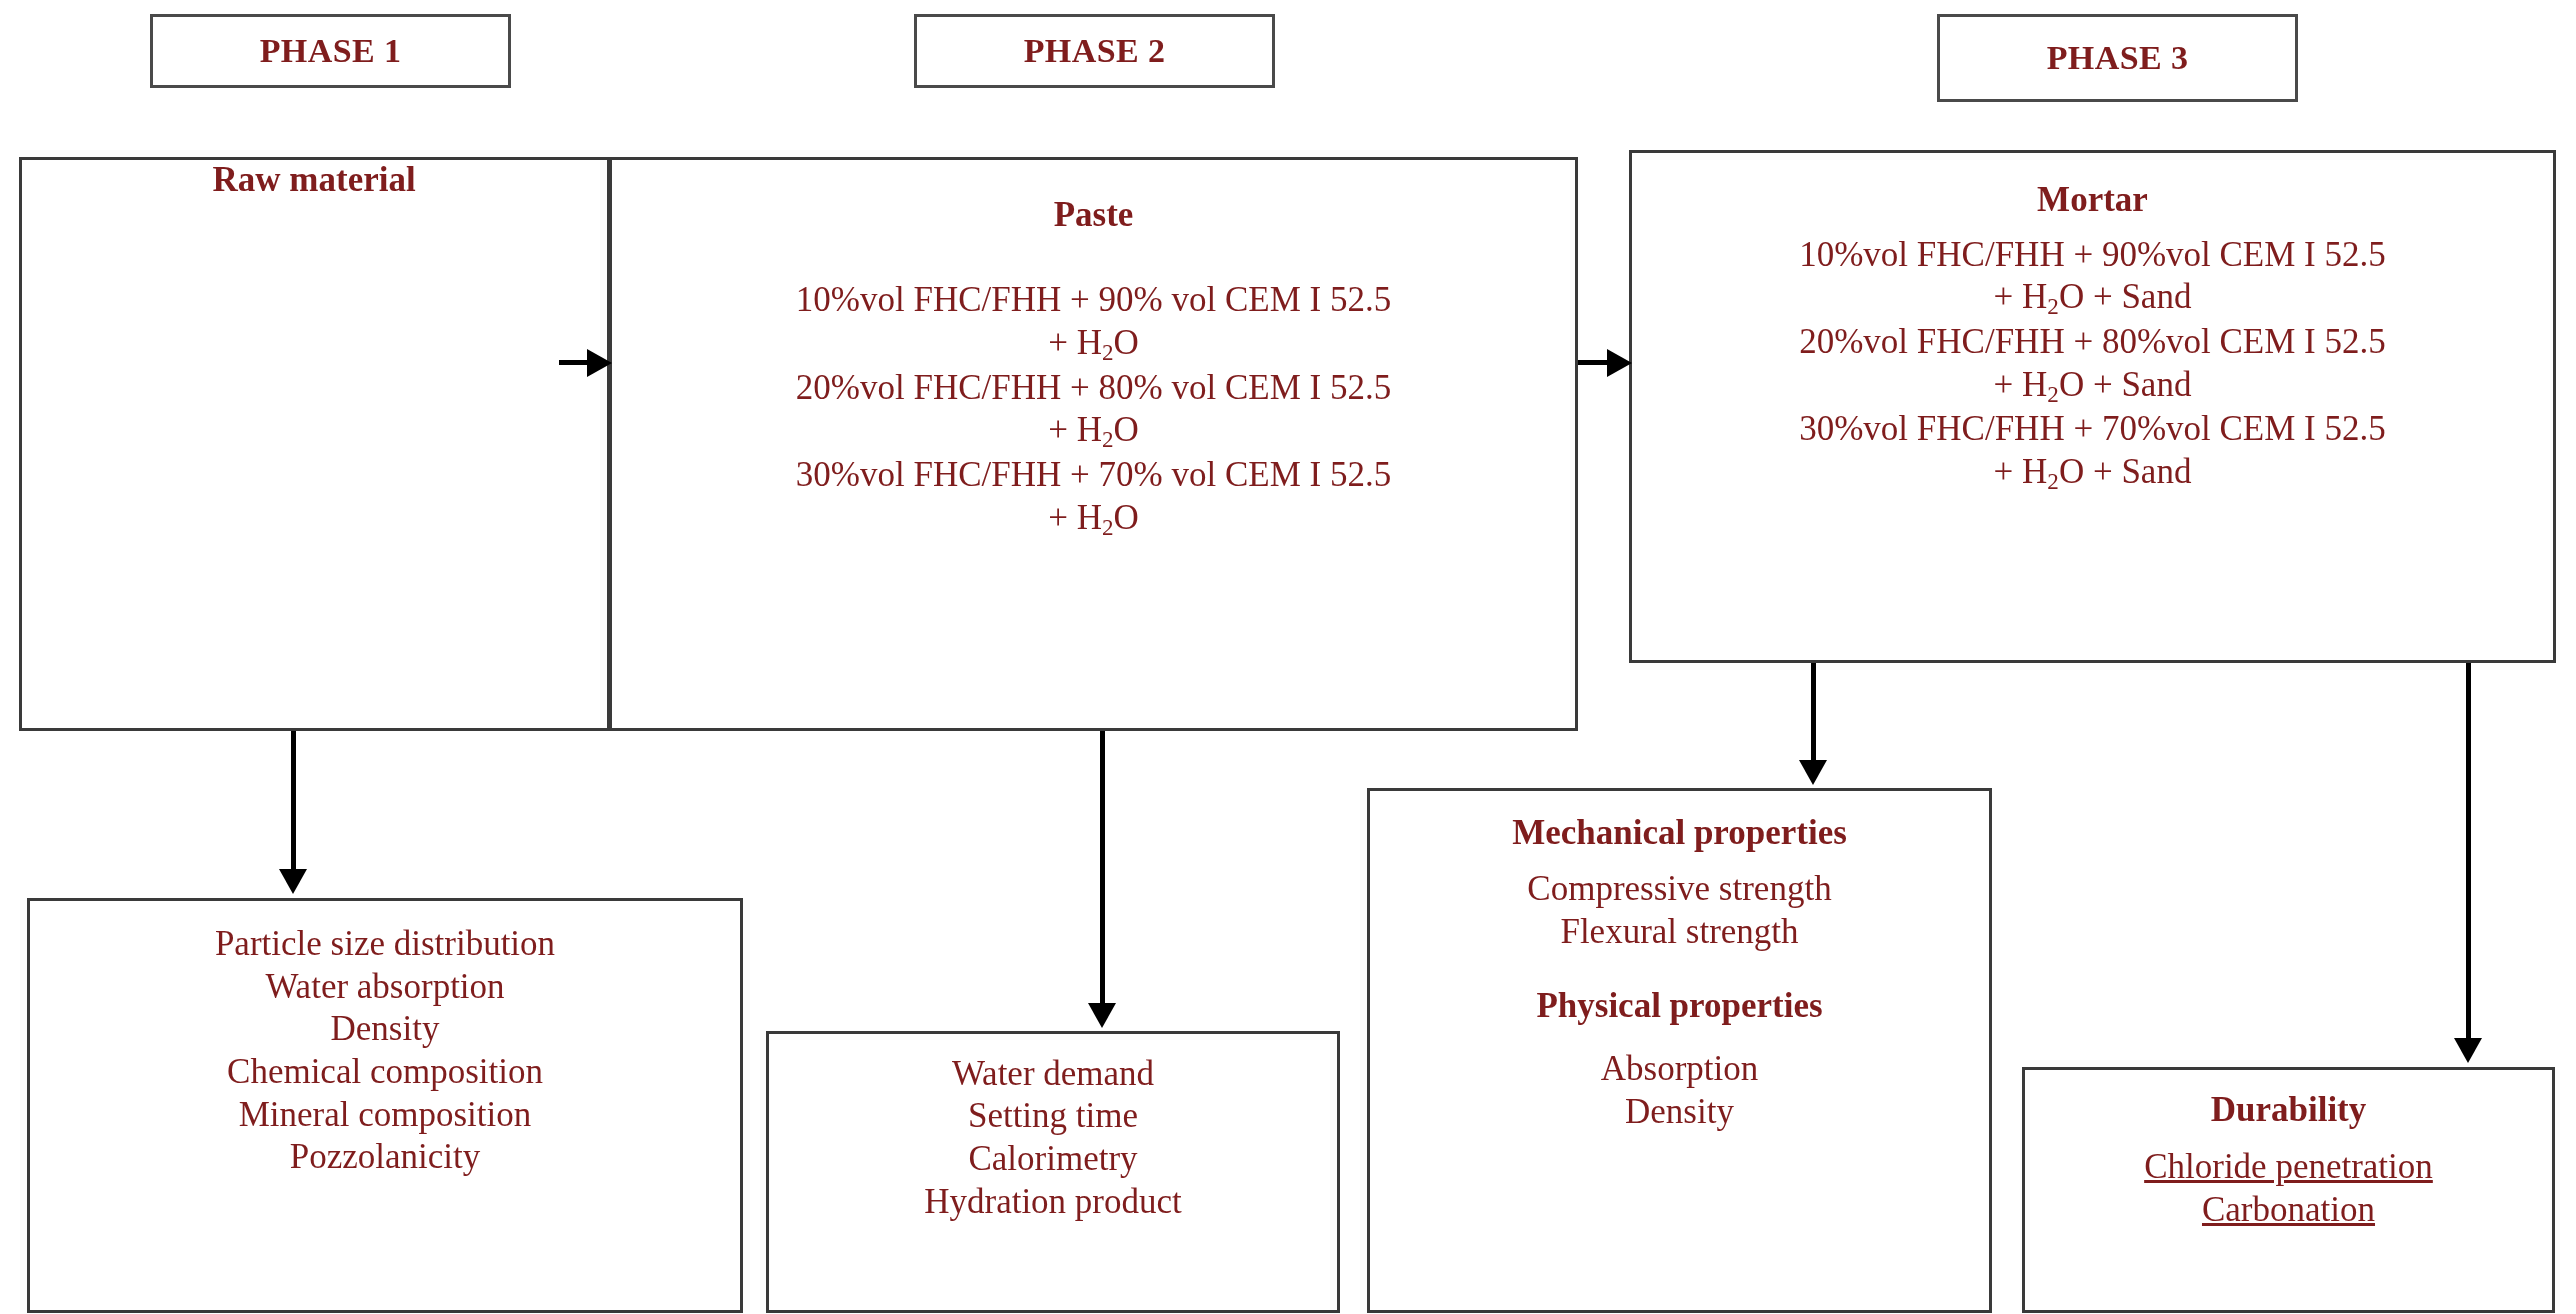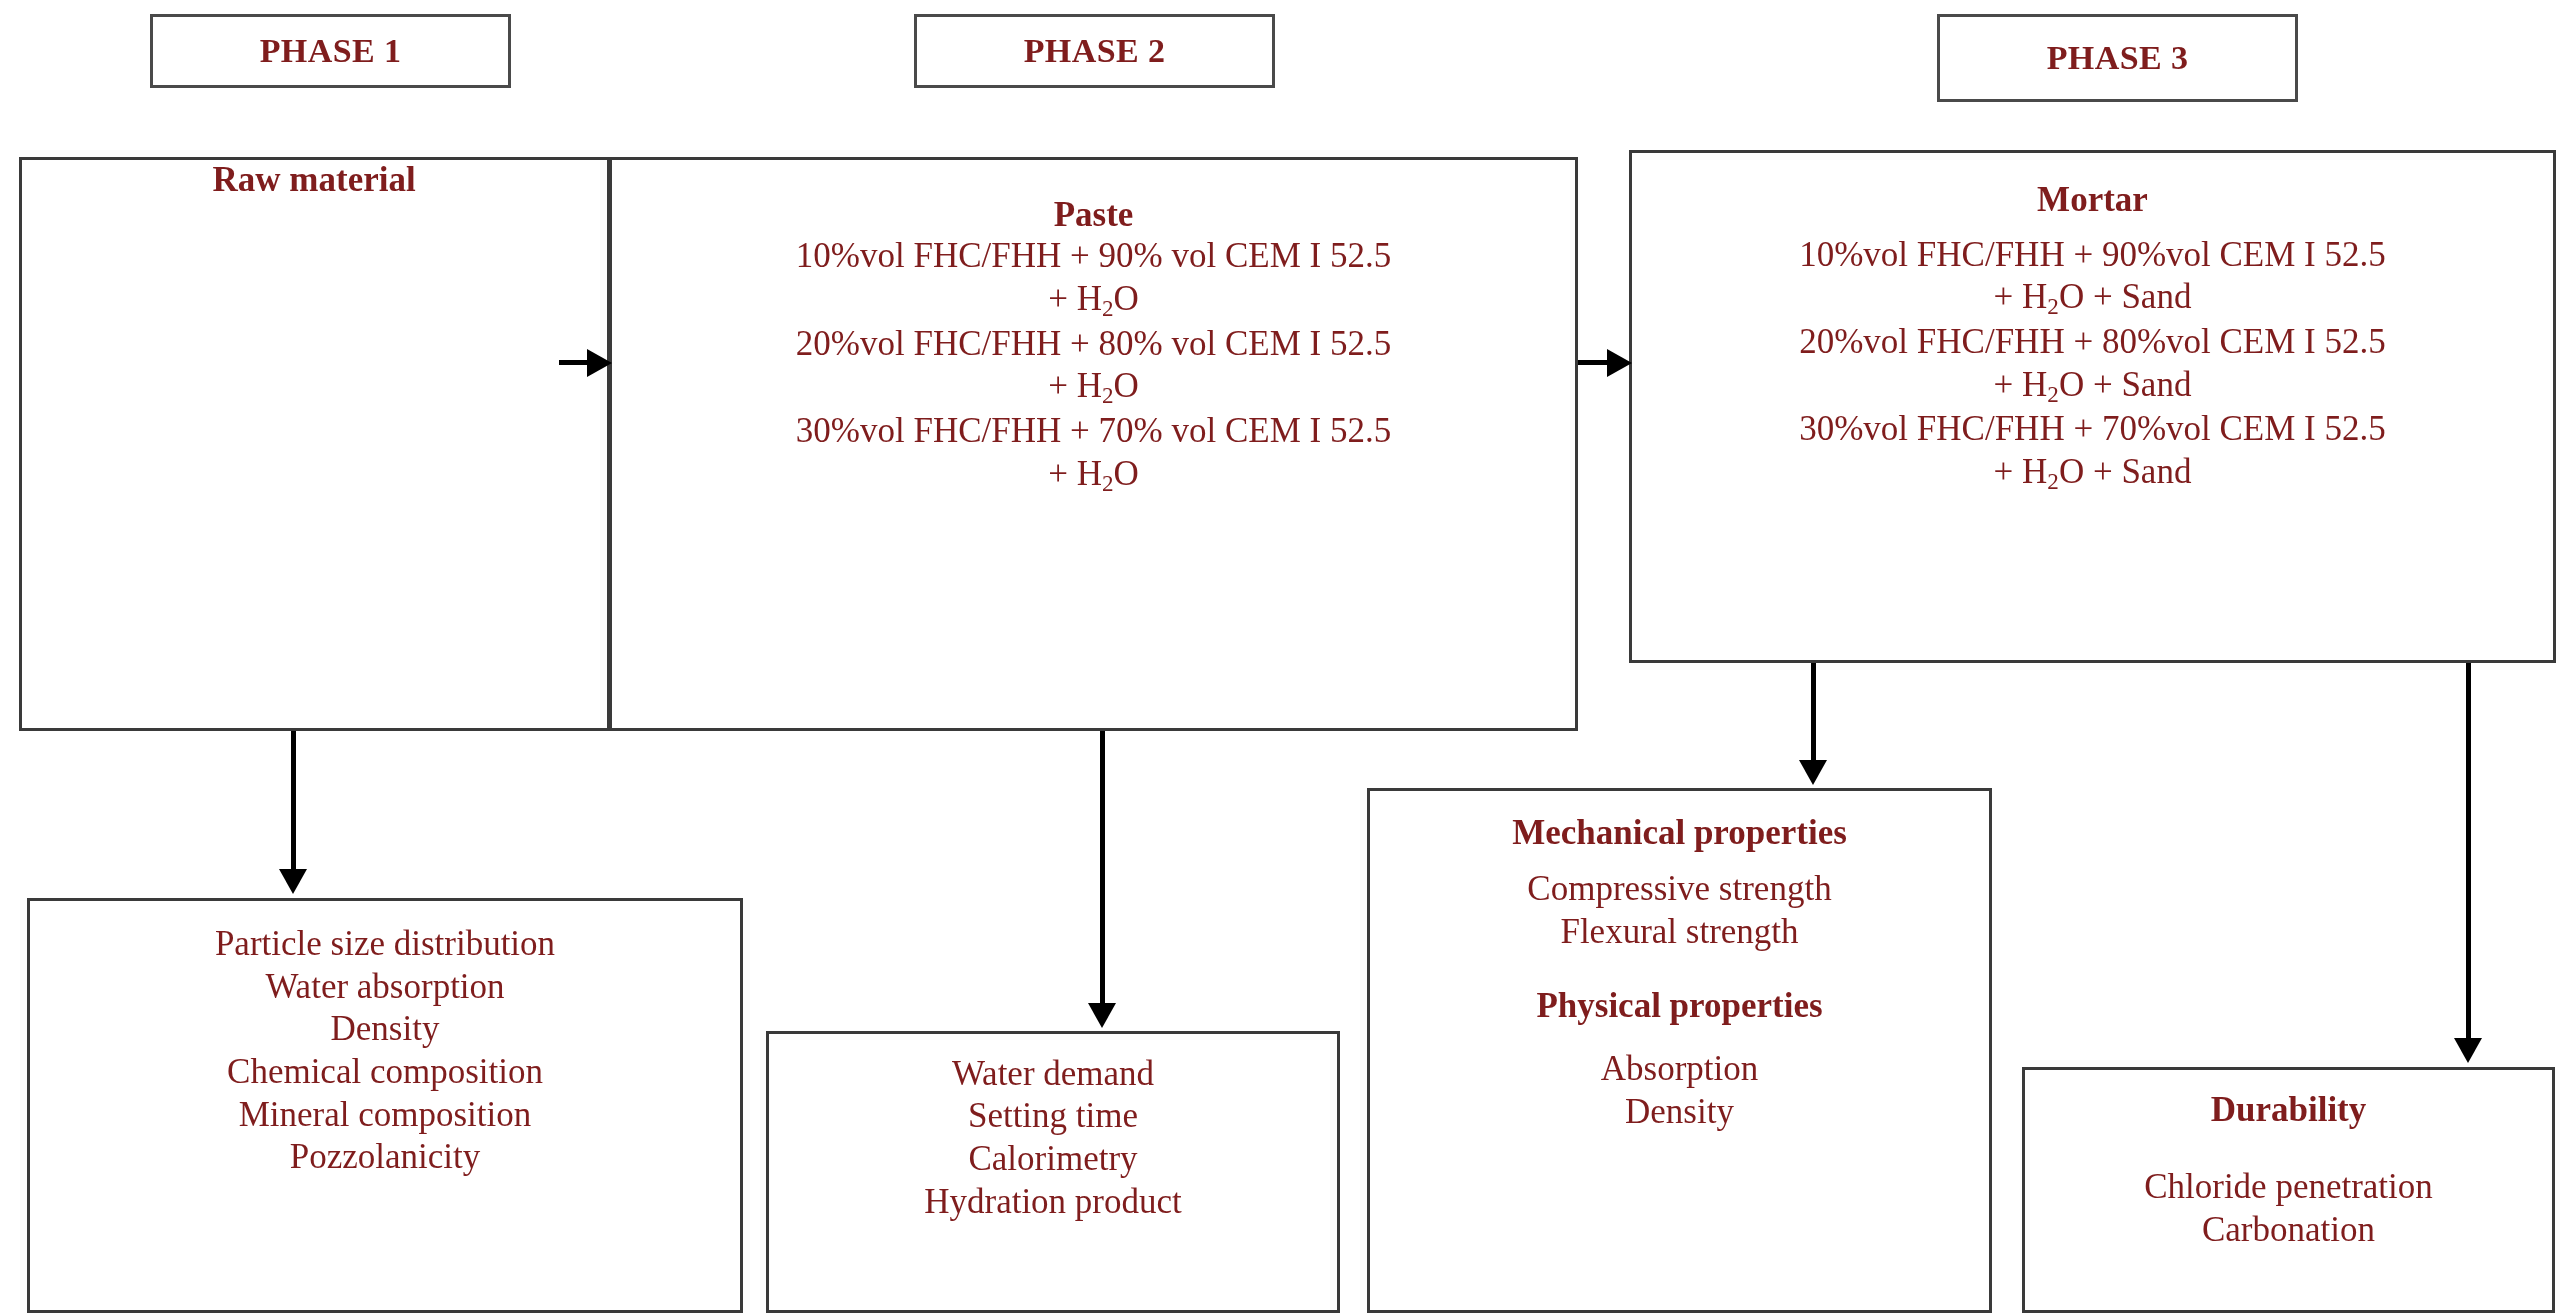--- a/index.html
+++ b/index.html
@@ -101,21 +101,21 @@
   </div>
 
   <div class="phase-tab" style="left:1937px; top:13.5px; width:361px; height:88px;">
     <span>PHASE 3</span>
   </div>
 
   <div class="box" style="left:18.6px; top:157px; width:591px; height:574px; ">
     <div class="title">Raw material</div>
   </div>
 
-  <div class="box" style="left:609px; top:157px; width:969px; height:574px; padding-top:35px;">
+  <div class="box" style="left:609px; top:157px; width:969px; height:574px; padding-top:35px;gap:44px;">
     <div class="title">Paste</div>
     <div class="lines" style="">
         <div class="line">10%vol FHC/FHH + 90% vol CEM I 52.5</div>
         <div class="line">+ H<sub>2</sub>O</div>
         <div class="line">20%vol FHC/FHH + 80% vol CEM I 52.5</div>
         <div class="line">+ H<sub>2</sub>O</div>
         <div class="line">30%vol FHC/FHH + 70% vol CEM I 52.5</div>
         <div class="line">+ H<sub>2</sub>O</div>
       </div>
   </div>
@@ -160,21 +160,21 @@
       </div>
     <div class="title" style="margin-top:32px;">Physical properties</div>
     <div class="lines" style="margin-top:22px;">
         <div class="line">Absorption</div>
         <div class="line">Density</div>
       </div>
   </div>
 
   <div class="box" style="left:2022px; top:1067px; width:533px; height:246px; padding-top:20px;">
     <div class="title">Durability</div>
-    <div class="lines" style="margin-top:36px;">
+    <div class="lines" style="margin-top:16px;text-decoration:underline;">
         <div class="line">Chloride penetration</div>
         <div class="line">Carbonation</div>
       </div>
   </div>
 
   <div class="h-line" style="left:559px; top:360px; width:35px;"></div>
   <div class="arrow-right" style="left:587px; top:349px;"></div>
 
   <div class="h-line" style="left:1578px; top:360px; width:35px;"></div>
   <div class="arrow-right" style="left:1607px; top:349px;"></div>

